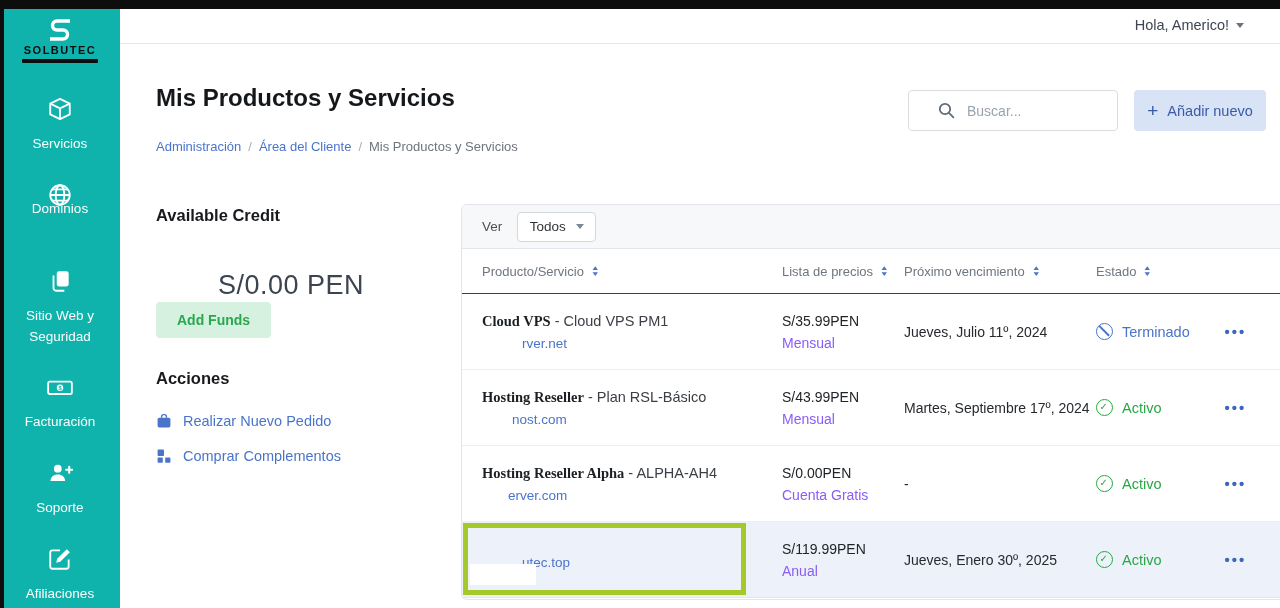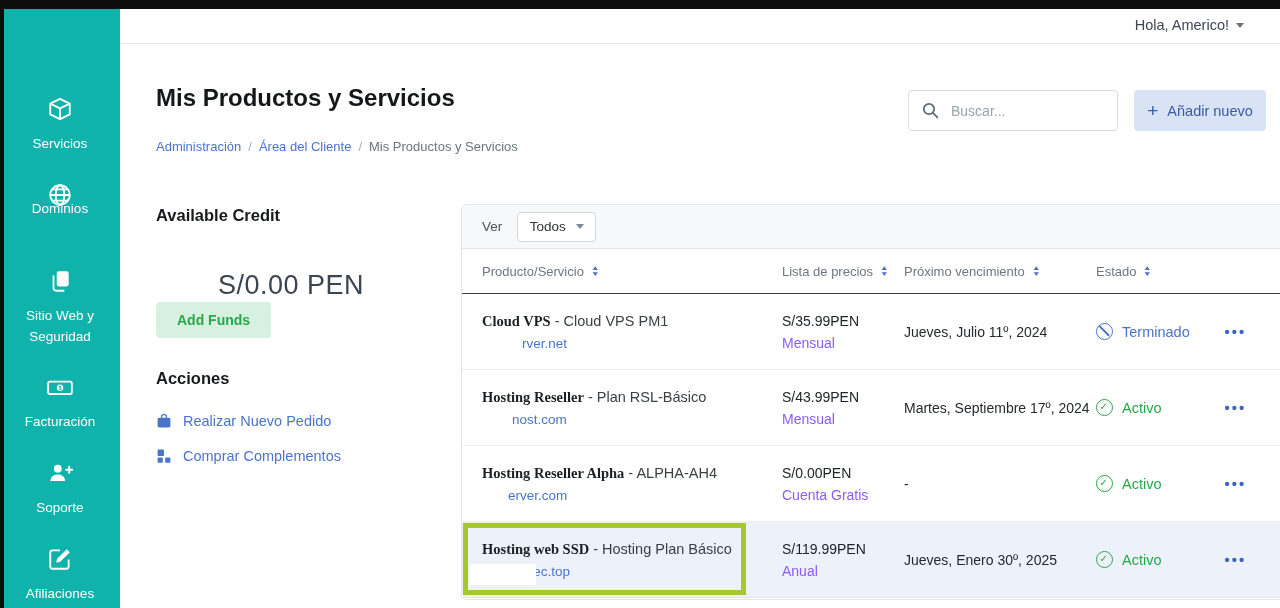--- a/index.html
+++ b/index.html
@@ -30,21 +30,21 @@
   .caret-down { display:inline-block; width:0; height:0; border-left:4px solid transparent;
                 border-right:4px solid transparent; border-top:5px solid #6b7280; margin-left:7px; vertical-align:2px; }
 
   
   .page-title { position:absolute; left:156px; top:84px; font-size:24px; font-weight:bold; color:#15181b; }
   .breadcrumb { position:absolute; left:156px; top:139px; font-size:13px; color:#6c757d; }
   .breadcrumb a { color:#4a74c9; text-decoration:none; cursor:pointer; }
   .bc-sep { color:#a8aeb5; margin:0 7px; }
 
   .searchbox { position:absolute; left:908px; top:90px; width:210px; height:41px; border:1px solid #d9dde2;
-               border-radius:4px; background:#fff; display:flex; align-items:center; padding-left:13px; }
+               border-radius:4px; background:#fff; display:flex; align-items:center; padding-left:13px;justify-content:flex-end; }
   .searchbox input { border:none; outline:none; font-size:14px; color:#495057; width:150px; margin-left:12px;
                      font-family:"Liberation Sans", sans-serif; background:transparent; }
   .searchbox input::placeholder { color:#9aa3ad; }
   .add-new { position:absolute; left:1134px; top:90px; width:132px; height:41px; background:#d9e3f6; border:none;
              border-radius:4px; color:#3a5ba9; font-size:14.5px; display:flex; align-items:center; justify-content:center;
              cursor:pointer; font-family:"Liberation Sans", sans-serif; }
   .add-new .plus { font-size:19px; margin-right:9px; font-weight:400; line-height:1; }
 
   
   .credit-title { position:absolute; left:156px; top:206px; font-size:16.5px; font-weight:bold; color:#17191c; }
@@ -101,20 +101,27 @@
                       background:#4a74c9; transform:rotate(-45deg); }
   .cell-dots { text-align:center; color:#3c66bd; font-weight:bold; font-size:15px; letter-spacing:2px; cursor:pointer; }
 </style>
 </head>
 <body>
 
 <div class="top-black"></div>
 <div class="left-black"></div>
 
 <div class="sidebar">
+  <div class="logo">
+    <svg width="34" height="26" viewBox="0 0 34 26">
+      <path d="M27 4 H14 a4.5 4.5 0 0 0 0 9 h6 a4.5 4.5 0 0 1 0 9 H7" fill="none" stroke="#ffffff" stroke-width="3.4"></path>
+    </svg>
+    <div class="logo-text">SOLBUTEC</div>
+    <div class="logo-tag"></div>
+  </div>
 
   <div class="nav-item" style="top:96px">
     <span class="nav-icon">
       <svg width="26" height="26" viewBox="0 0 24 24" fill="none" stroke="#ffffff" stroke-width="1.7" stroke-linejoin="round">
         <path d="M12 2.6 21 7v10l-9 4.4L3 17V7z"></path>
           <path d="M3 7l9 4.4L21 7M12 11.4V21.4"></path>
       </svg>
     </span>
     <div class="nav-label">Servicios</div>
   </div>
@@ -313,21 +320,20 @@
       <span class="sicon sicon-check"></span>
         <span>Activo</span>
     </div>
     <div class="cell-dots">•••</div>
   </div>
 
   <div class="trow row-hl">
     <div class="hl-box"></div>
     <div class="redact"></div>
     <div class="cell-prod">
-      <div class="pline"><span class="pname">Hosting web SSD</span> <span>- Hosting Plan Básico</span></div>
       <a class="pdomain dm-64">utec.top</a>
     </div>
     <div class="cell-price">
         <div>S/119.99PEN</div>
         <div class="cycle">Anual</div>
       </div>
     <div class="cell-due">Jueves, Enero 30º, 2025</div>
     <div class="cell-status st-active">
       <span class="sicon sicon-check"></span>
         <span>Activo</span>

